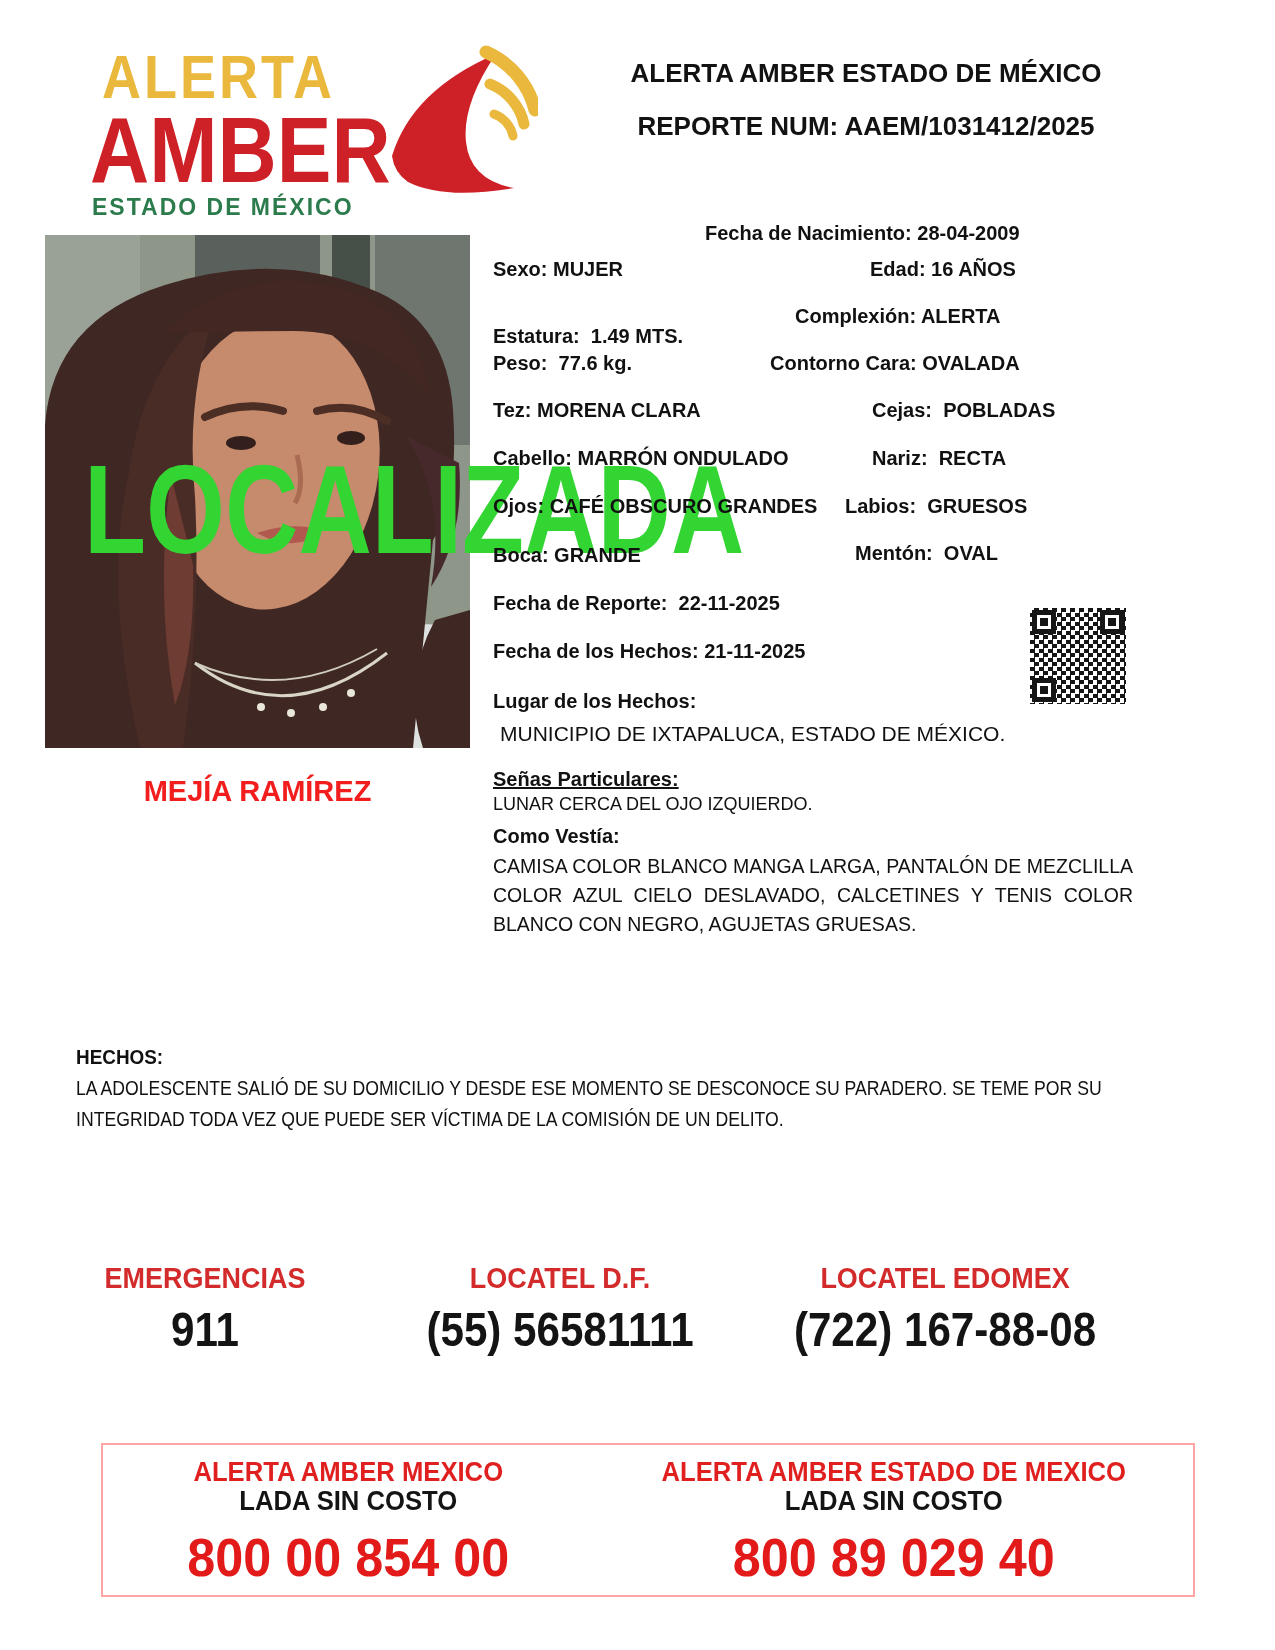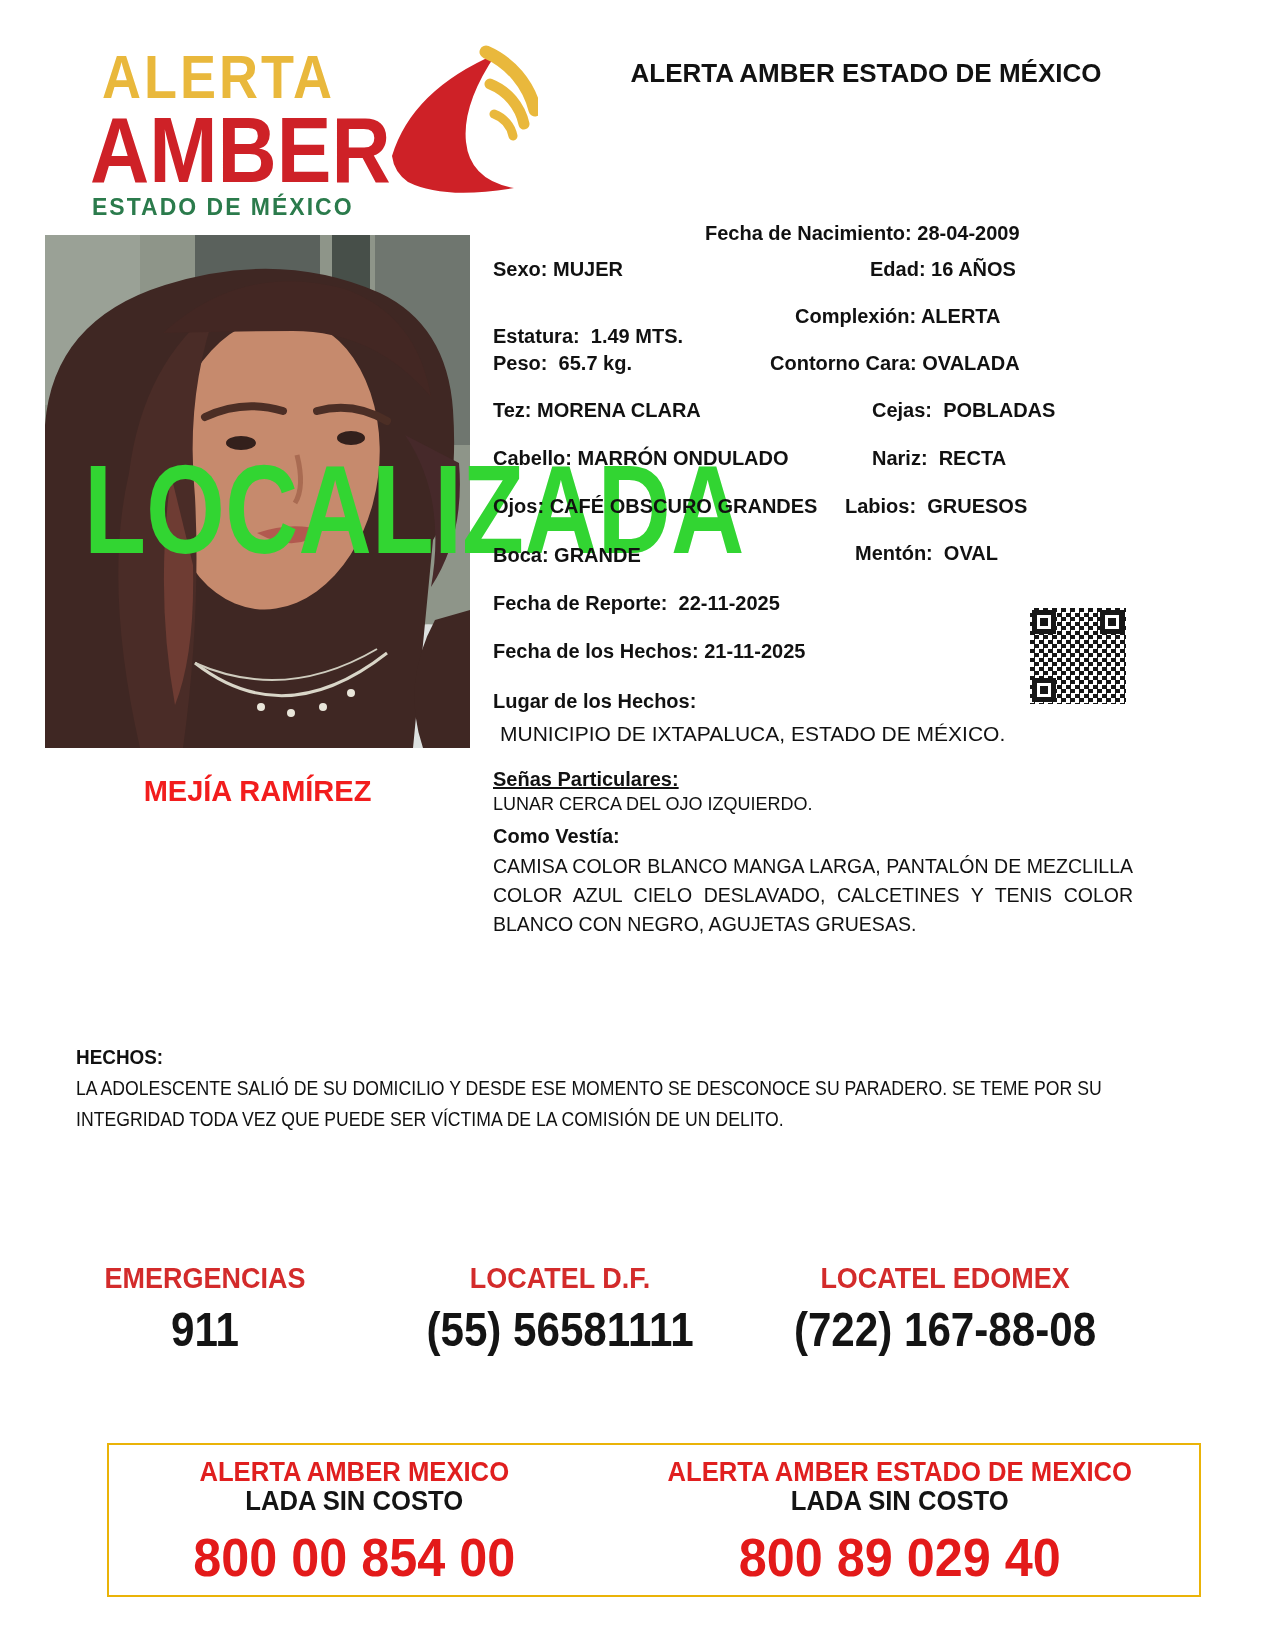--- a/index.html
+++ b/index.html
@@ -50,21 +50,21 @@
                transform:scaleX(0.84);transform-origin:left top;z-index:3;}
 
   
   .ecol{position:absolute;width:360px;text-align:center;z-index:3;}
   .ecol .elabel{font-size:29px;font-weight:bold;color:#d32b2b;transform:scaleX(0.93);transform-origin:center top;}
   .ecol .enumber{margin-top:6px;font-size:49px;font-weight:bold;color:#141414;
                  transform:scaleX(0.86);transform-origin:center top;}
   .ec1{left:25px;top:1262px;} .ec2{left:380px;top:1262px;} .ec3{left:765px;top:1262px;}
 
   
-  .fbox{position:absolute;left:107px;top:1443px;width:1090px;height:150px;border:2px solid #eab308;
+  .fbox{position:absolute;left:101px;top:1443px;width:1090px;height:150px;border:2px solid #fca5a5;
         display:flex;z-index:3;}
   .fcell{flex:1;text-align:center;padding-top:12px;}
   .fcell.left{flex:0 0 45%;}
   .ftitle{font-size:27px;font-weight:bold;color:#e01f1f;transform:scaleX(0.95);transform-origin:center top;}
   .flada{font-size:27px;font-weight:bold;color:#141414;margin-top:-2px;transform:scaleX(0.95);transform-origin:center top;}
   .fnumber{font-size:53px;font-weight:bold;color:#e31a1a;margin-top:10px;transform:scaleX(0.95);transform-origin:center top;}
 </style>
 </head>
 <body>
 
@@ -77,20 +77,21 @@
       <path d="M14,118 Q34,52 118,16 Q84,66 88,104 Q92,142 136,150 Q66,162 30,144 Q16,134 14,118 Z" fill="#ce2127"></path>
       <path d="M108,14 A86,86 0 0 1 157,72" fill="none" stroke="#e9b83c" stroke-width="13" stroke-linecap="round"></path>
       <path d="M112,46 A56,56 0 0 1 146,86" fill="none" stroke="#e9b83c" stroke-width="11" stroke-linecap="round"></path>
       <path d="M116,76 A30,30 0 0 1 135,98" fill="none" stroke="#e9b83c" stroke-width="9" stroke-linecap="round"></path>
     </svg>
     <div class="logo-l3">ESTADO DE MÉXICO</div>
   </div>
 
   <div class="htitle">
     <div>ALERTA AMBER ESTADO DE MÉXICO</div>
+    <div>REPORTE NUM: AAEM/1031412/2025</div>
   </div>
 
   <div class="photo">
     <svg viewBox="0 0 425 513" preserveAspectRatio="none">
       <rect width="425" height="513" fill="#8e9589"></rect>
       <rect x="0" y="0" width="95" height="170" fill="#9aa196"></rect>
       <rect x="150" y="0" width="125" height="95" fill="#5a615c"></rect>
       <rect x="287" y="0" width="38" height="125" fill="#474f49"></rect>
       <rect x="330" y="0" width="95" height="210" fill="#6f766f"></rect>
       <path d="M250,513 Q268,430 318,402 Q378,380 425,396 L425,513 Z" fill="#dde1e0"></path>
@@ -125,21 +126,21 @@
   </div>
 
   <span class="fr" style="left:705px;top:222px;">Fecha de Nacimiento: 28-04-2009</span>
 
   <span class="fl" style="left:493px;top:258px;">Sexo: MUJER</span>
   <span class="fr" style="left:870px;top:258px;">Edad: 16 AÑOS</span>
 
   <span class="fl" style="left:493px;top:305px;margin-top:20px;">Estatura:  1.49 MTS.</span>
   <span class="fr" style="left:795px;top:305px;">Complexión: ALERTA</span>
 
-  <span class="fl" style="left:493px;top:352px;">Peso:  65.7 kg.</span>
+  <span class="fl" style="left:493px;top:352px;">Peso:  77.6 kg.</span>
   <span class="fr" style="left:770px;top:352px;">Contorno Cara: OVALADA</span>
 
   <span class="fl" style="left:493px;top:399px;">Tez: MORENA CLARA</span>
   <span class="fr" style="left:872px;top:399px;">Cejas:  POBLADAS</span>
 
   <span class="fl" style="left:493px;top:447px;">Cabello: MARRÓN ONDULADO</span>
   <span class="fr" style="left:872px;top:447px;">Nariz:  RECTA</span>
 
   <span class="fl" style="left:493px;top:495px;">Ojos: CAFÉ OBSCURO GRANDES</span>
   <span class="fr" style="left:845px;top:495px;">Labios:  GRUESOS</span>

